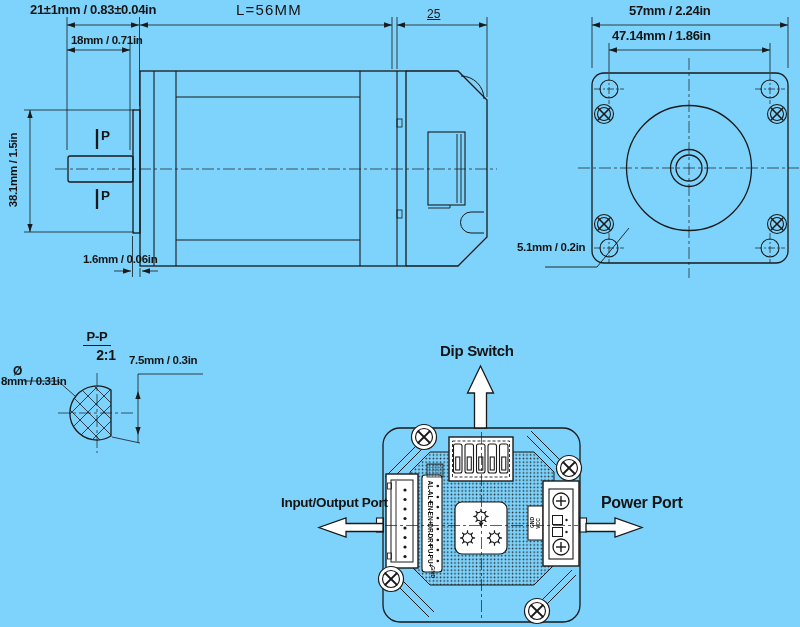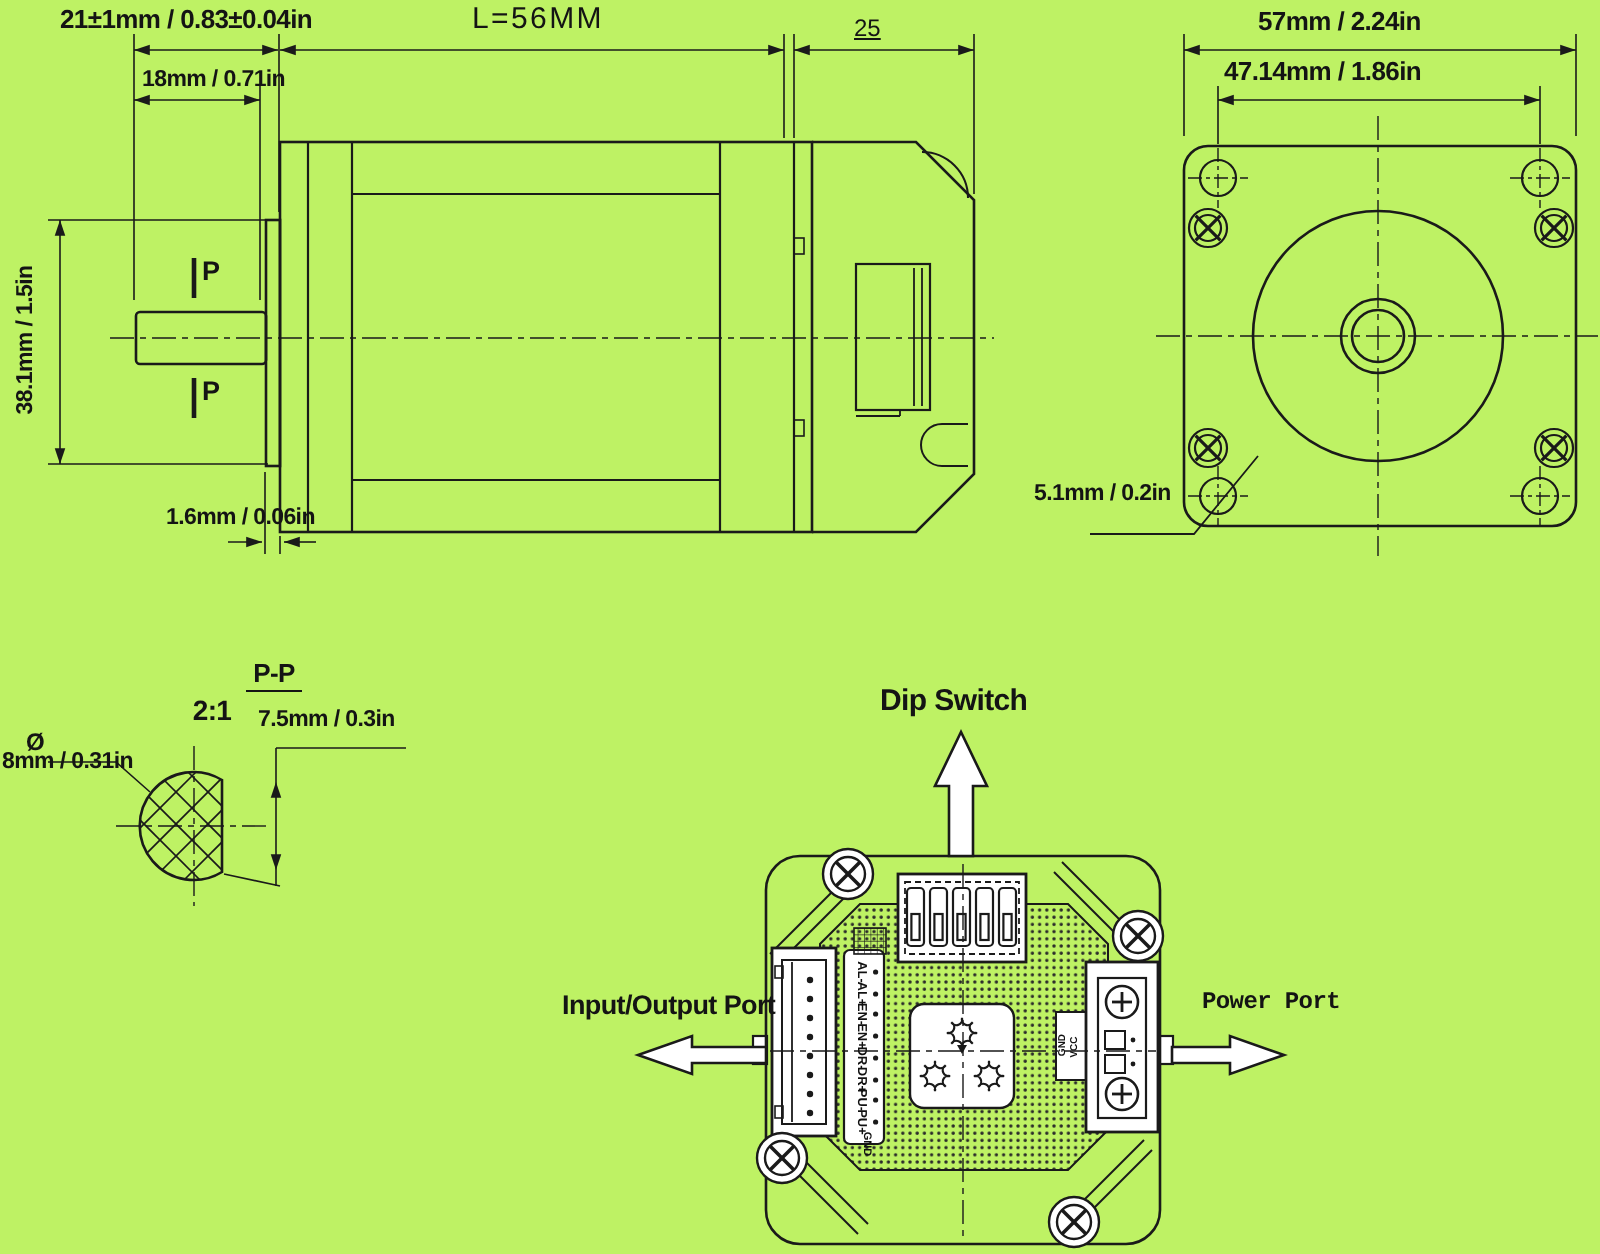--- a/index.html
+++ b/index.html
@@ -1,25 +1,25 @@
 <!DOCTYPE html>
 <html><head>
 <meta charset="utf-8">
 <style>
   html,body{margin:0;padding:0;background:#fff;}
-  #stage{position:relative;width:800px;height:627px;background:#bef264;overflow:hidden;
+  #stage{position:relative;width:800px;height:627px;background:#7dd3fc;overflow:hidden;
          font-family:"Liberation Sans",sans-serif;color:#111;}
   #stage svg{position:absolute;left:0;top:0;}
   .lbl{position:absolute;white-space:nowrap;color:#141414;}
   .b{font-weight:700;letter-spacing:-0.3px;}
   .dim13{font-size:13px;}
   .dim11{font-size:11.5px;}
   .thin{font-weight:400;}
   .rot-ccw{transform:rotate(-90deg);transform-origin:center;}
-  .pp-title{width:28px;text-align:center;border-bottom:1.6px solid #141414;padding-bottom:1px;margin-left:40px;}
+  .pp-title{width:28px;text-align:center;border-bottom:1.6px solid #141414;padding-bottom:1px;}
   .pp-scale{width:28px;text-align:center;}
   .pin{position:absolute;width:16px;height:10px;line-height:10px;font-size:6.5px;font-weight:700;
        text-align:center;transform:rotate(90deg);transform-origin:center;letter-spacing:0;}
   .tiny{font-size:5.5px;font-weight:700;}
   .pwrpin{position:absolute;width:26px;height:7px;line-height:7px;font-size:5px;font-weight:700;
           text-align:center;transform:rotate(-90deg);transform-origin:center;}
 </style>
 </head>
 <body>
 
@@ -340,21 +340,21 @@
 <div class="lbl b dim11" style="left:517px;top:241px;">5.1mm / 0.2in</div>
 
 <div class="lbl b pp-title" style="left:83px;top:329px;font-size:13px;">P-P</div>
 <div class="lbl b pp-scale" style="left:92px;top:347px;font-size:14px;">2:1</div>
 <div class="lbl b dim11" style="left:1px;top:352px;margin-top:23px;">8mm / 0.31in</div>
 <div class="lbl b" style="left:13px;top:364px;font-size:12px;">Ø</div>
 <div class="lbl b dim11" style="left:129px;top:354px;">7.5mm / 0.3in</div>
 
 <div class="lbl b" style="left:440px;top:342px;font-size:15px;">Dip Switch</div>
 <div class="lbl b" style="left:281px;top:495px;font-size:13.5px;">Input/Output Port</div>
-<div class="lbl b" style="left:601px;top:494px;font-size:12px;font-family:Liberation Mono, monospace;">Power Port</div>
+<div class="lbl b" style="left:601px;top:494px;font-size:16px;">Power Port</div>
 
 <div class="pin" style="left:421.5px;top:481px;">AL-</div>
 <div class="pin" style="left:421.5px;top:492px;">AL+</div>
 <div class="pin" style="left:421.5px;top:502px;">EN-</div>
 <div class="pin" style="left:421.5px;top:513px;">EN+</div>
 <div class="pin" style="left:421.5px;top:524px;">DR-</div>
 <div class="pin" style="left:421.5px;top:535px;">DR+</div>
 <div class="pin" style="left:421.5px;top:545px;">PU-</div>
 <div class="pin" style="left:421.5px;top:556px;">PU+</div>
 <div class="pin tiny" style="left:425px;top:567px;">GND</div>

